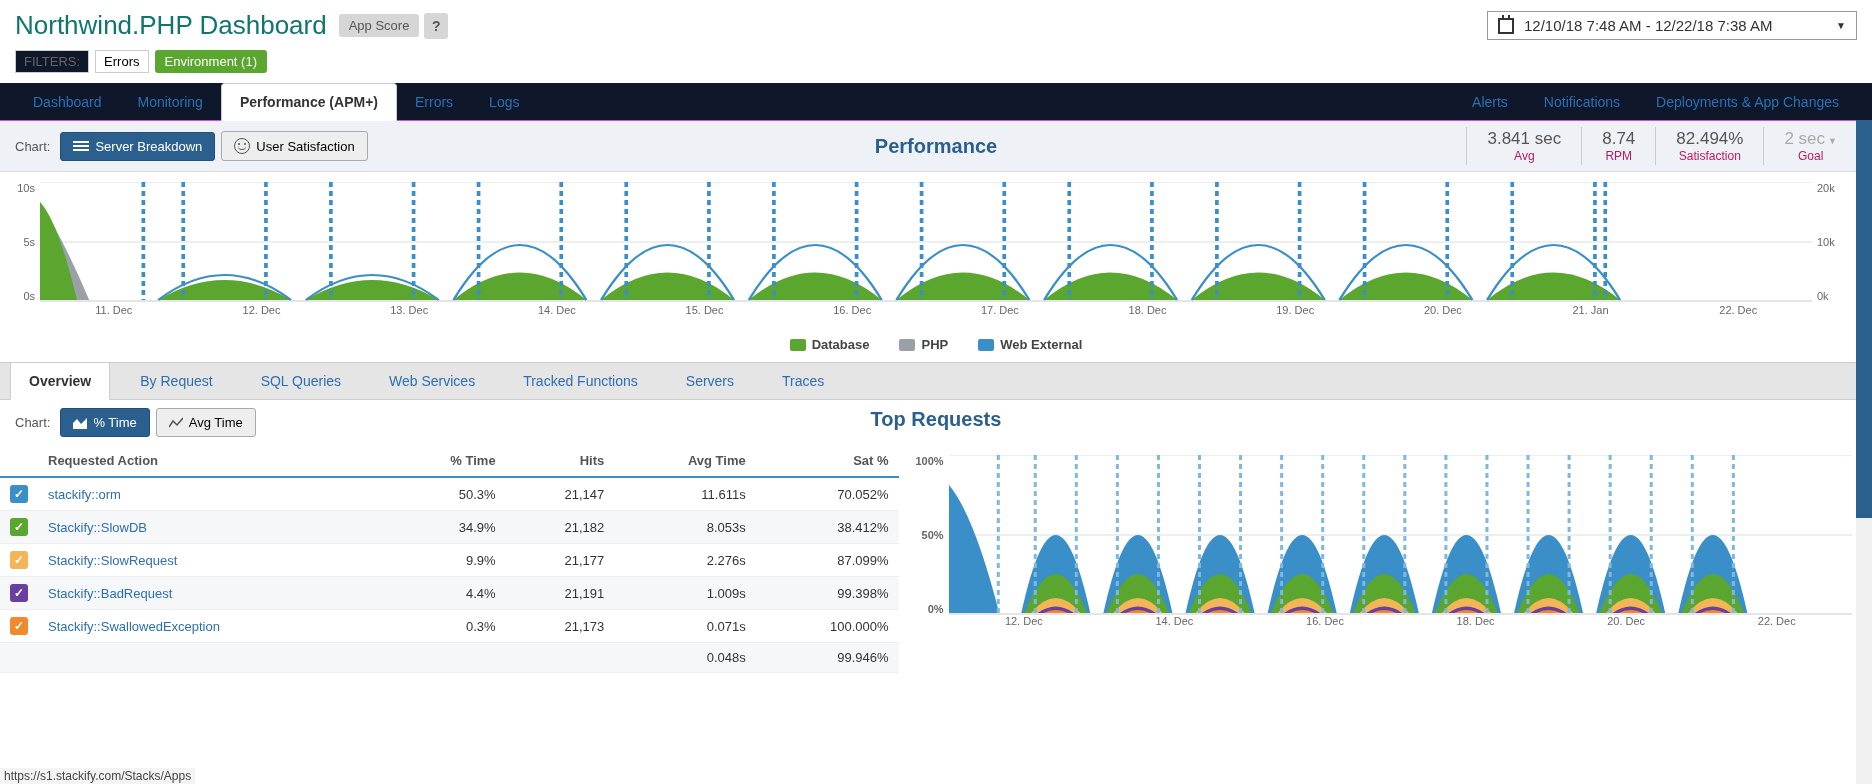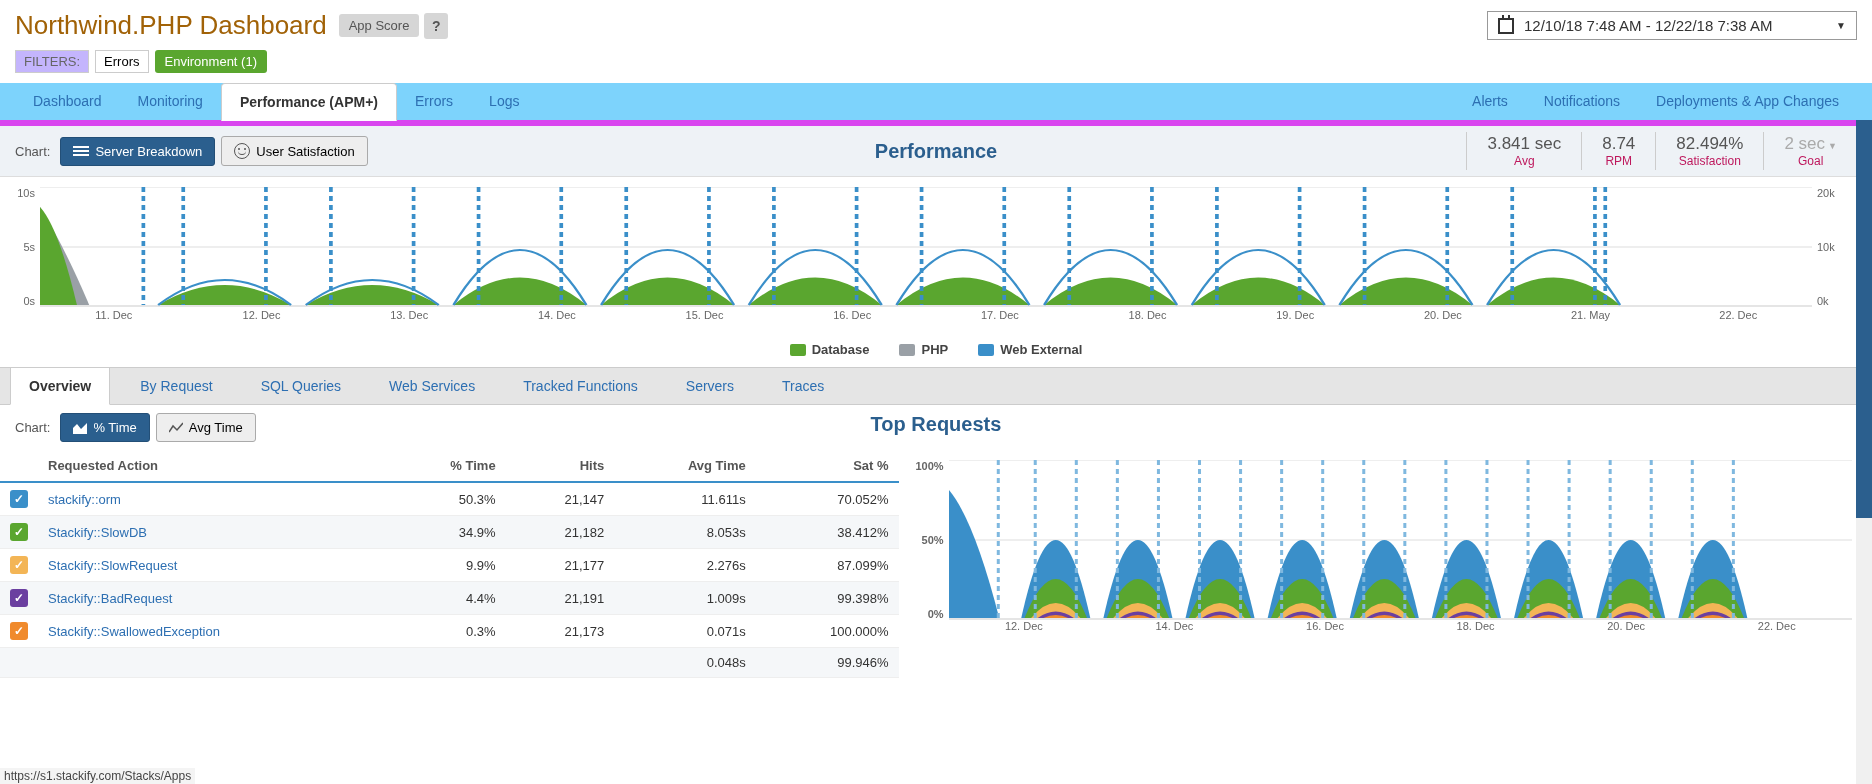--- a/index.html
+++ b/index.html
@@ -1,35 +1,35 @@
 <!DOCTYPE html>
 <html><head>
 <meta charset="utf-8">
 <style>
   * { box-sizing: border-box; margin: 0; padding: 0; }
   body { font-family: "Segoe UI", Arial, sans-serif; font-size: 13px; color: #333; background: #fff; width: 1872px; }
   a { color: #2d6fb2; text-decoration: none; }
   
   .header-row { display: flex; align-items: center; padding: 10px 15px 5px 15px; }
-  .page-title { font-size: 26px; font-weight: 400; color: #a16207; margin-right: 12px; }
+  .page-title { font-size: 26px; font-weight: 400; color: #0f766e; margin-right: 12px; }
   .app-score-btn { background: #d6d6d6; border: none; padding: 4px 10px; border-radius: 3px; color: #555; font-size: 13px; margin-right: 5px; cursor: pointer; }
   .help-btn { background: #d6d6d6; border: none; width: 24px; height: 26px; border-radius: 3px; color: #555; font-size: 14px; font-weight: bold; cursor: pointer; }
   .spacer { flex: 1; }
   .date-picker { border: 1px solid #999; background: #fff; padding: 5px 10px; font-size: 15px; display: flex; align-items: center; gap: 10px; min-width: 370px; cursor: pointer; }
   .cal-icon { width: 16px; height: 16px; border: 2px solid #333; position: relative; }
   .cal-icon::before { content:""; position:absolute; top:-5px; left:2px; width:2px; height:4px; background:#333; }
   .cal-icon::after { content:""; position:absolute; top:-5px; right:2px; width:2px; height:4px; background:#333; }
   .dp-caret { margin-left:auto; font-size:10px; }
   
   .filters-row { padding: 4px 15px 10px 15px; display:flex; align-items:center; gap:6px; }
-  .filters-label { border:1px solid #ccc; background:#c4b5fd; padding:3px 8px; color:#666; font-size:13px; }
+  .filters-label { border:1px solid #ccc; background:#0f172a; padding:3px 8px; color:#666; font-size:13px; }
   .reset-btn { border:1px solid #ccc; background:#fff; padding:3px 8px; font-size:13px; cursor:pointer; }
   .env-filter { background:#5aa62f; color:#fff; padding:4px 10px; border-radius:3px; font-size:13px; border:none; cursor:pointer; }
   
-  .main-tabs { display:flex; border-bottom:6px solid #d946ef; padding: 0 15px; background:#7dd3fc; align-items:flex-start; }
+  .main-tabs { display:flex; border-bottom:1px solid #d946ef; padding: 0 15px; background:#0f172a; align-items:flex-end; }
   .main-tabs .tab { padding:10px 18px; color:#2d6fb2; cursor:pointer; font-size:14px; }
   .main-tabs .tab.active { background:#fff; border:1px solid #ccc; border-bottom:1px solid #fff; margin-bottom:-1px; font-weight:bold; color:#333; border-radius:4px 4px 0 0; }
   .right-tabs { margin-left:auto; display:flex; }
   .right-tabs .tab { padding:10px 18px; }
 
   .chart-bar { display:flex; align-items:center; background:#eef2f6; border-bottom:1px solid #ddd; padding:6px 15px; position:relative; }
   .chart-label { color:#555; margin-right:10px; }
   .btn { border:1px solid #aaa; padding:6px 12px; border-radius:3px; background:#eee; cursor:pointer; font-size:13px; display:inline-flex; align-items:center; gap:6px; }
   .btn.primary { background:#2b5f8e; color:#fff; border-color:#234f77; }
   .smile { width:16px; height:16px; border:1.5px solid #555; border-radius:50%; position:relative; display:inline-block; }
@@ -232,21 +232,21 @@
       <span>11. Dec</span>
       <span>12. Dec</span>
       <span>13. Dec</span>
       <span>14. Dec</span>
       <span>15. Dec</span>
       <span>16. Dec</span>
       <span>17. Dec</span>
       <span>18. Dec</span>
       <span>19. Dec</span>
       <span>20. Dec</span>
-      <span>21. May</span>
+      <span>21. Jan</span>
       <span>22. Dec</span>
     </div>
 </div>
 <div class="legend" id="legend">
     <div class="legend-item">
       <span class="swatch" style="background:#5aa62f"></span>
       <span>Database</span>
     </div>
     <div class="legend-item">
       <span class="swatch" style="background:#9aa0a6"></span>

